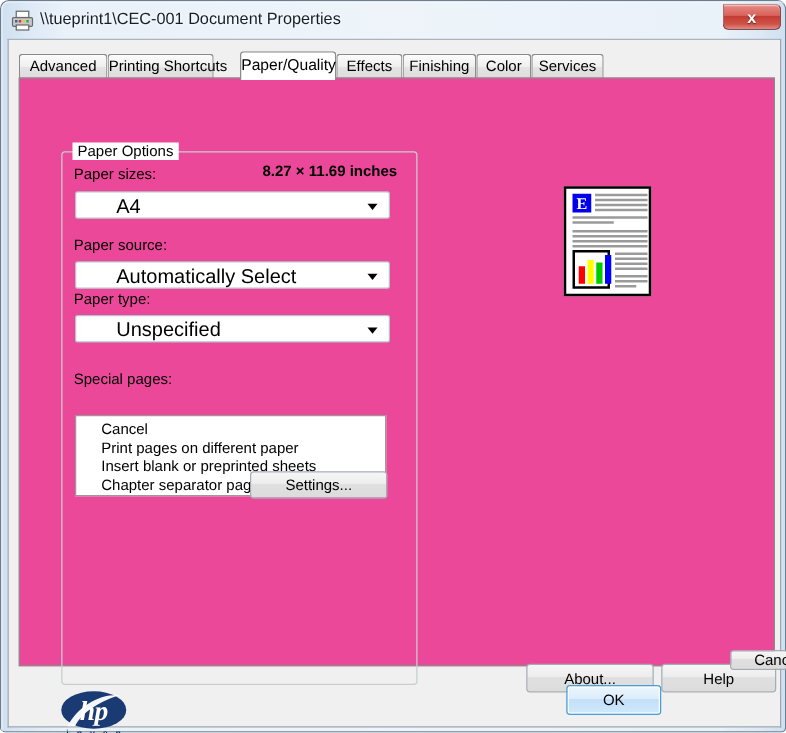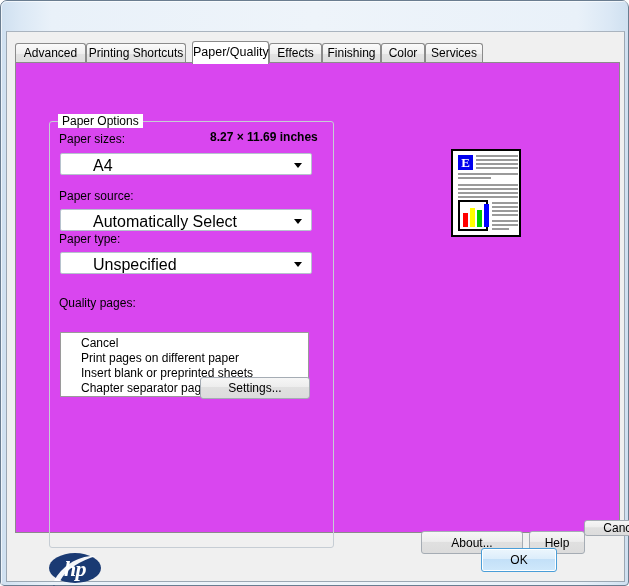--- a/index.html
+++ b/index.html
@@ -131,21 +131,21 @@
     font-size: 12.5px;
   }
 
   
   .tabpanel {
     position: absolute;
     left: 8px; top: 30px;
     width: 605px;
     height: 471px;
     box-sizing: border-box;
-    background: #d946ef;
+    background: #ec4899;
     border: 1px solid #8b8b8b;
   }
 
   
   .groupbox {
     position: absolute;
     left: 33px; top: 58px;
     width: 285px;
     height: 427px;
     box-sizing: border-box;
@@ -332,28 +332,43 @@
     text-align: center;
     font-family: "Liberation Sans", sans-serif;
   }
 </style>
 </head>
 <body>
 
 <div class="window">
   <div class="glass-edge"></div>
 
+  <div class="titlebar">
+    <svg class="title-icon" viewBox="0 0 18 17">
+      <rect x="4" y="1" width="10" height="5" fill="#ffffff" stroke="#6b6b6b" stroke-width="1"></rect>
+      <rect x="1" y="6" width="16" height="7" rx="1" fill="#c9c9c9" stroke="#6b6b6b" stroke-width="1"></rect>
+      <rect x="3" y="8" width="2" height="2" fill="#2d6ab5"></rect>
+      <rect x="6" y="8" width="2" height="2" fill="#cf3b32"></rect>
+      <rect x="9" y="8" width="2" height="2" fill="#e8c63a"></rect>
+      <rect x="12" y="8" width="2" height="2" fill="#3fa34d"></rect>
+      <rect x="4" y="12" width="10" height="4" fill="#ffffff" stroke="#6b6b6b" stroke-width="1"></rect>
+    </svg>
+    <div class="title-text">\\tueprint1\CEC-001 Document Properties</div>
+    <div class="close-btn">
+      <div class="close-x">x</div>
+    </div>
+  </div>
 
   <div class="client">
 
     <div class="tabstrip">
       <div class="tab" style="left:0px;width:71px;">
         <span>Advanced</span>
       </div>
-      <div class="tab" style="left:71px;width:100px;">
+      <div class="tab" style="left:71px;width:85px;">
         <span>Printing Shortcuts</span>
       </div>
       <div class="tab active" style="left:177px;width:77px;">
         <span>Paper/Quality</span>
       </div>
       <div class="tab" style="left:254px;width:53px;">
         <span>Effects</span>
       </div>
       <div class="tab" style="left:307px;width:59px;">
         <span>Finishing</span>
@@ -386,21 +401,21 @@
         <span class="combo-text">Automatically Select</span>
         <span class="combo-arrow"></span>
       </div>
 
       <div class="field-label" style="left:43px; top:169px;">Paper type:</div>
       <div class="combo" style="top:189px;">
         <span class="combo-text">Unspecified</span>
         <span class="combo-arrow"></span>
       </div>
 
-      <div class="field-label" style="left:43px; top:233px;">Quality pages:</div>
+      <div class="field-label" style="left:43px; top:233px;">Special pages:</div>
 
       <div class="listbox">
         <div class="listitem" style="top:3px;">Cancel</div>
         <div class="listitem" style="top:33px;">Insert blank or preprinted sheets</div>
         <div class="listitem" style="top:18px;">Print pages on different paper</div>
         <div class="listitem" style="top:48px;">Chapter separator pages</div>
       </div>
 
       <div class="btn" style="left:184px; top:314px; width:110px; height:22px;">
         <span>Settings...</span>
@@ -438,26 +453,26 @@
         <svg class="hp-swoosh" viewBox="0 0 46 28">
           <path d="M 2 27 C 10 12, 26 1, 44 2 C 30 6, 14 15, 8 27 Z" fill="#ffffff" opacity="0.95"></path>
         </svg>
         <div class="hp-text">hp</div>
         <div class="hp-invent">i n v e n t</div>
       </div>
 
       <div class="btn" style="left:405px; top:468px; width:102px; height:23px;">
         <span>About...</span>
       </div>
-      <div class="btn" style="left:513px; top:468px; width:56px; height:23px;">
+      <div class="btn" style="left:513px; top:468px; width:92px; height:23px;">
         <span>Help</span>
       </div>
     </div>
 
-    <div class="btn default" style="left:474px; top:516px; width:76px; height:24px;">
+    <div class="btn default" style="left:446px; top:516px; width:76px; height:24px;">
       <span>OK</span>
     </div>
     <div class="btn" style="left:537px; top:488px; width:76px; height:16px;margin-left:40px;">
       <span>Cancel</span>
     </div>
 
   </div>
 </div>
 
 </body></html>

